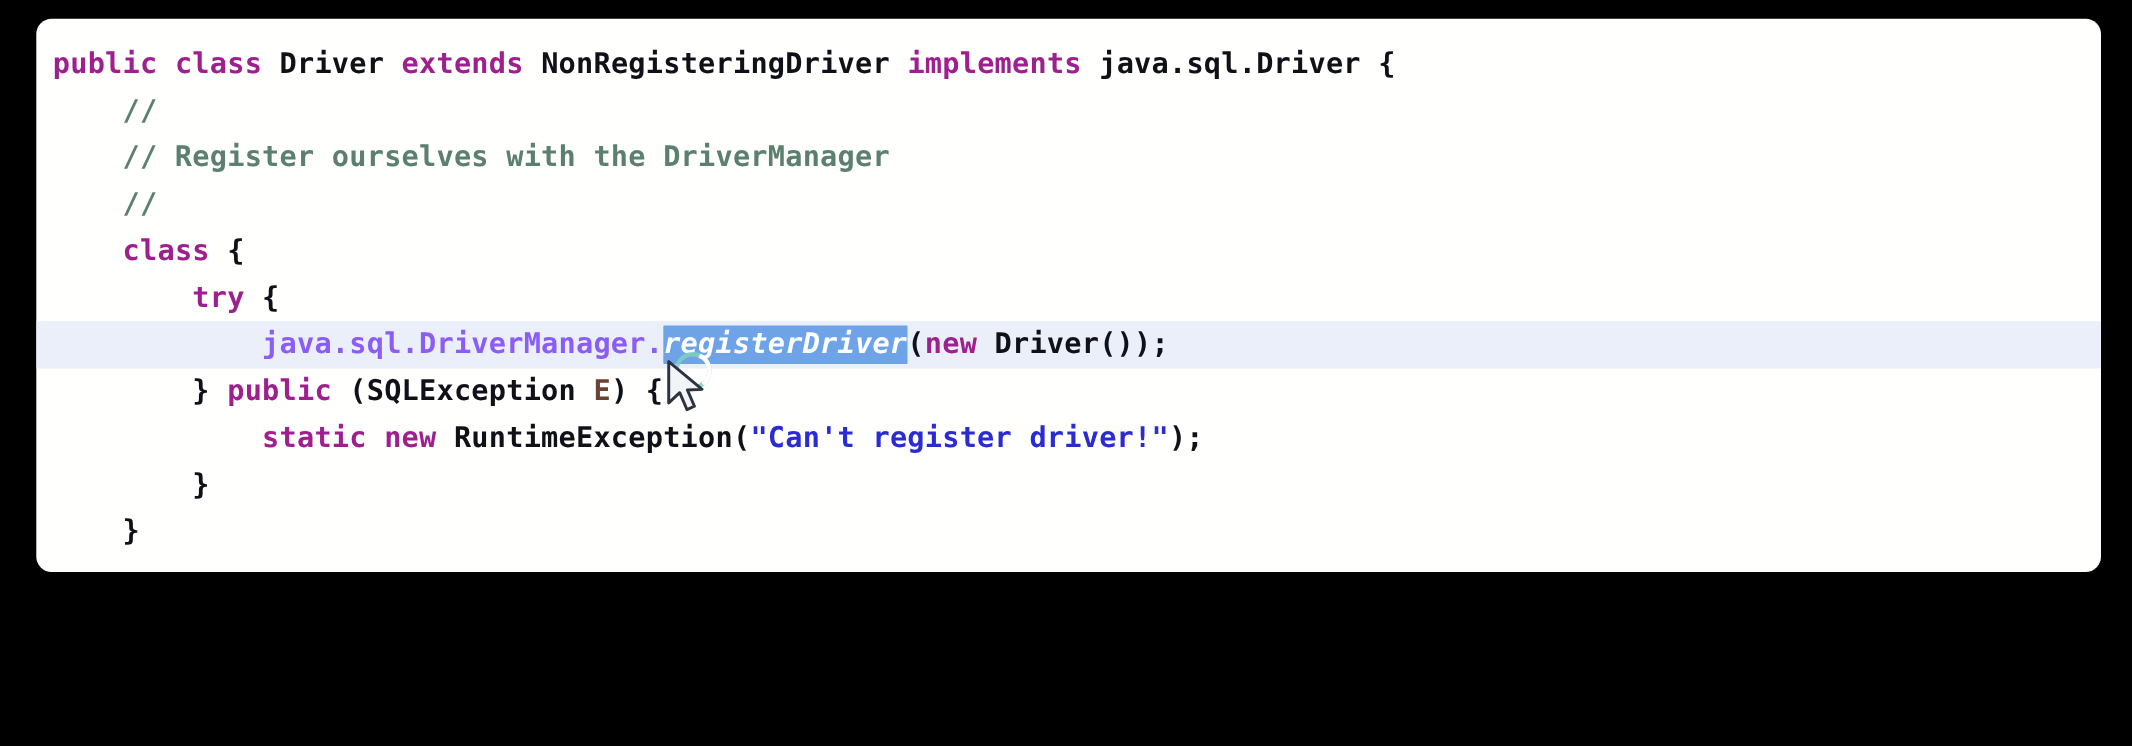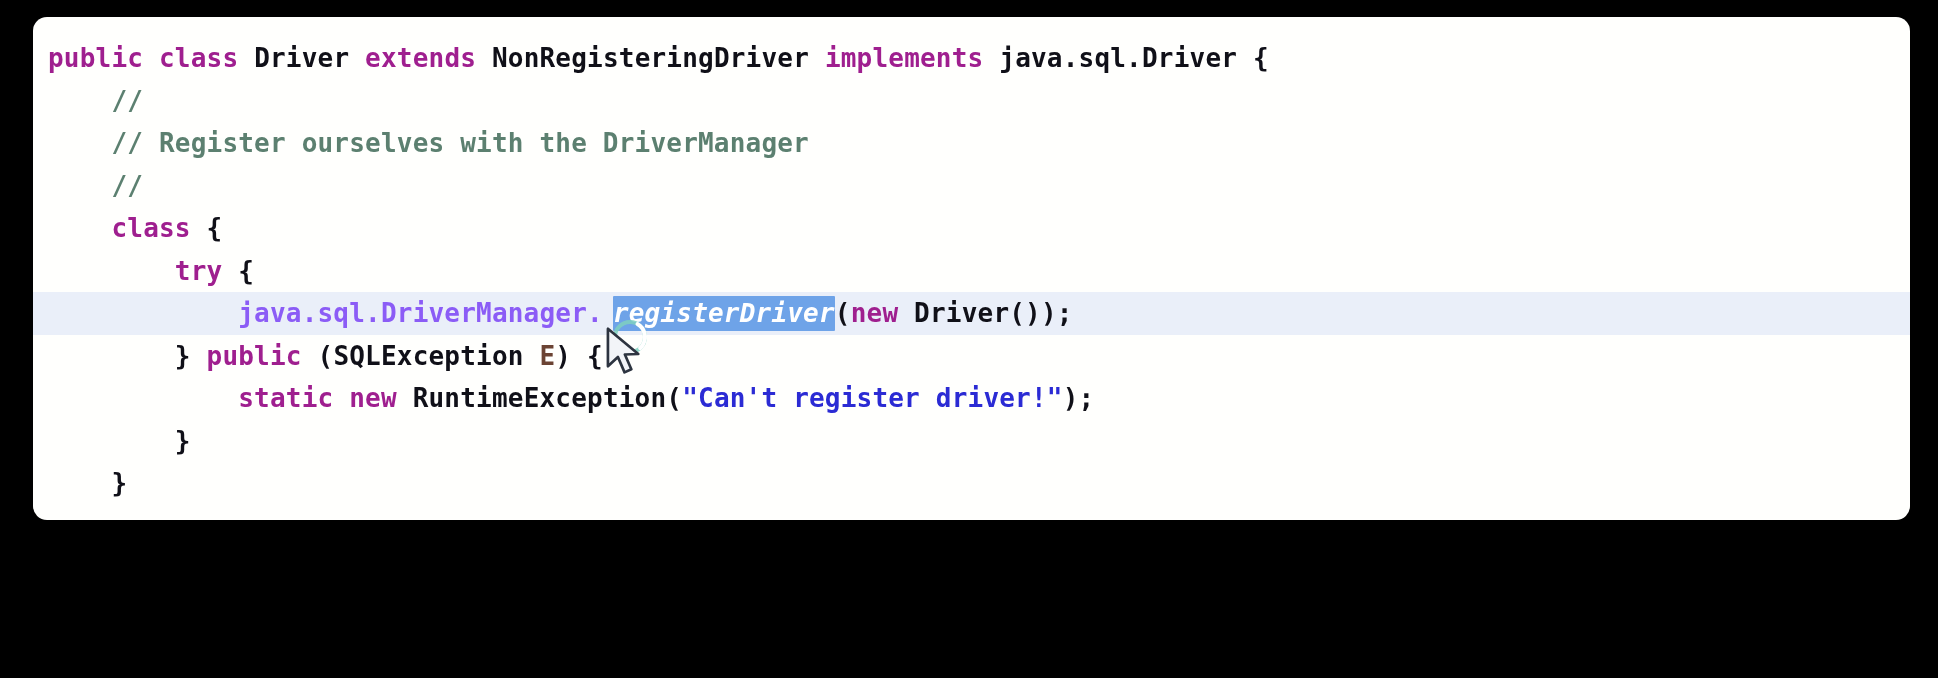--- a/index.html
+++ b/index.html
@@ -68,21 +68,20 @@
   .param    { color: #6b4333; font-weight: 700; }
   .punc     { color: #101018; font-weight: 700; }
 
   .sel {
     background: #6ea3e8;
     color: #ffffff;
     font-style: italic;
     font-weight: 700;
     padding: 2px 0 3px 0;
     border-radius: 1px;
-    margin-left: 10px;
   }
 
   
   #mouse-cursor {
     position: absolute;
     left: 568px;
     top: 310px;
     width: 46px;
     height: 50px;
     pointer-events: none;

